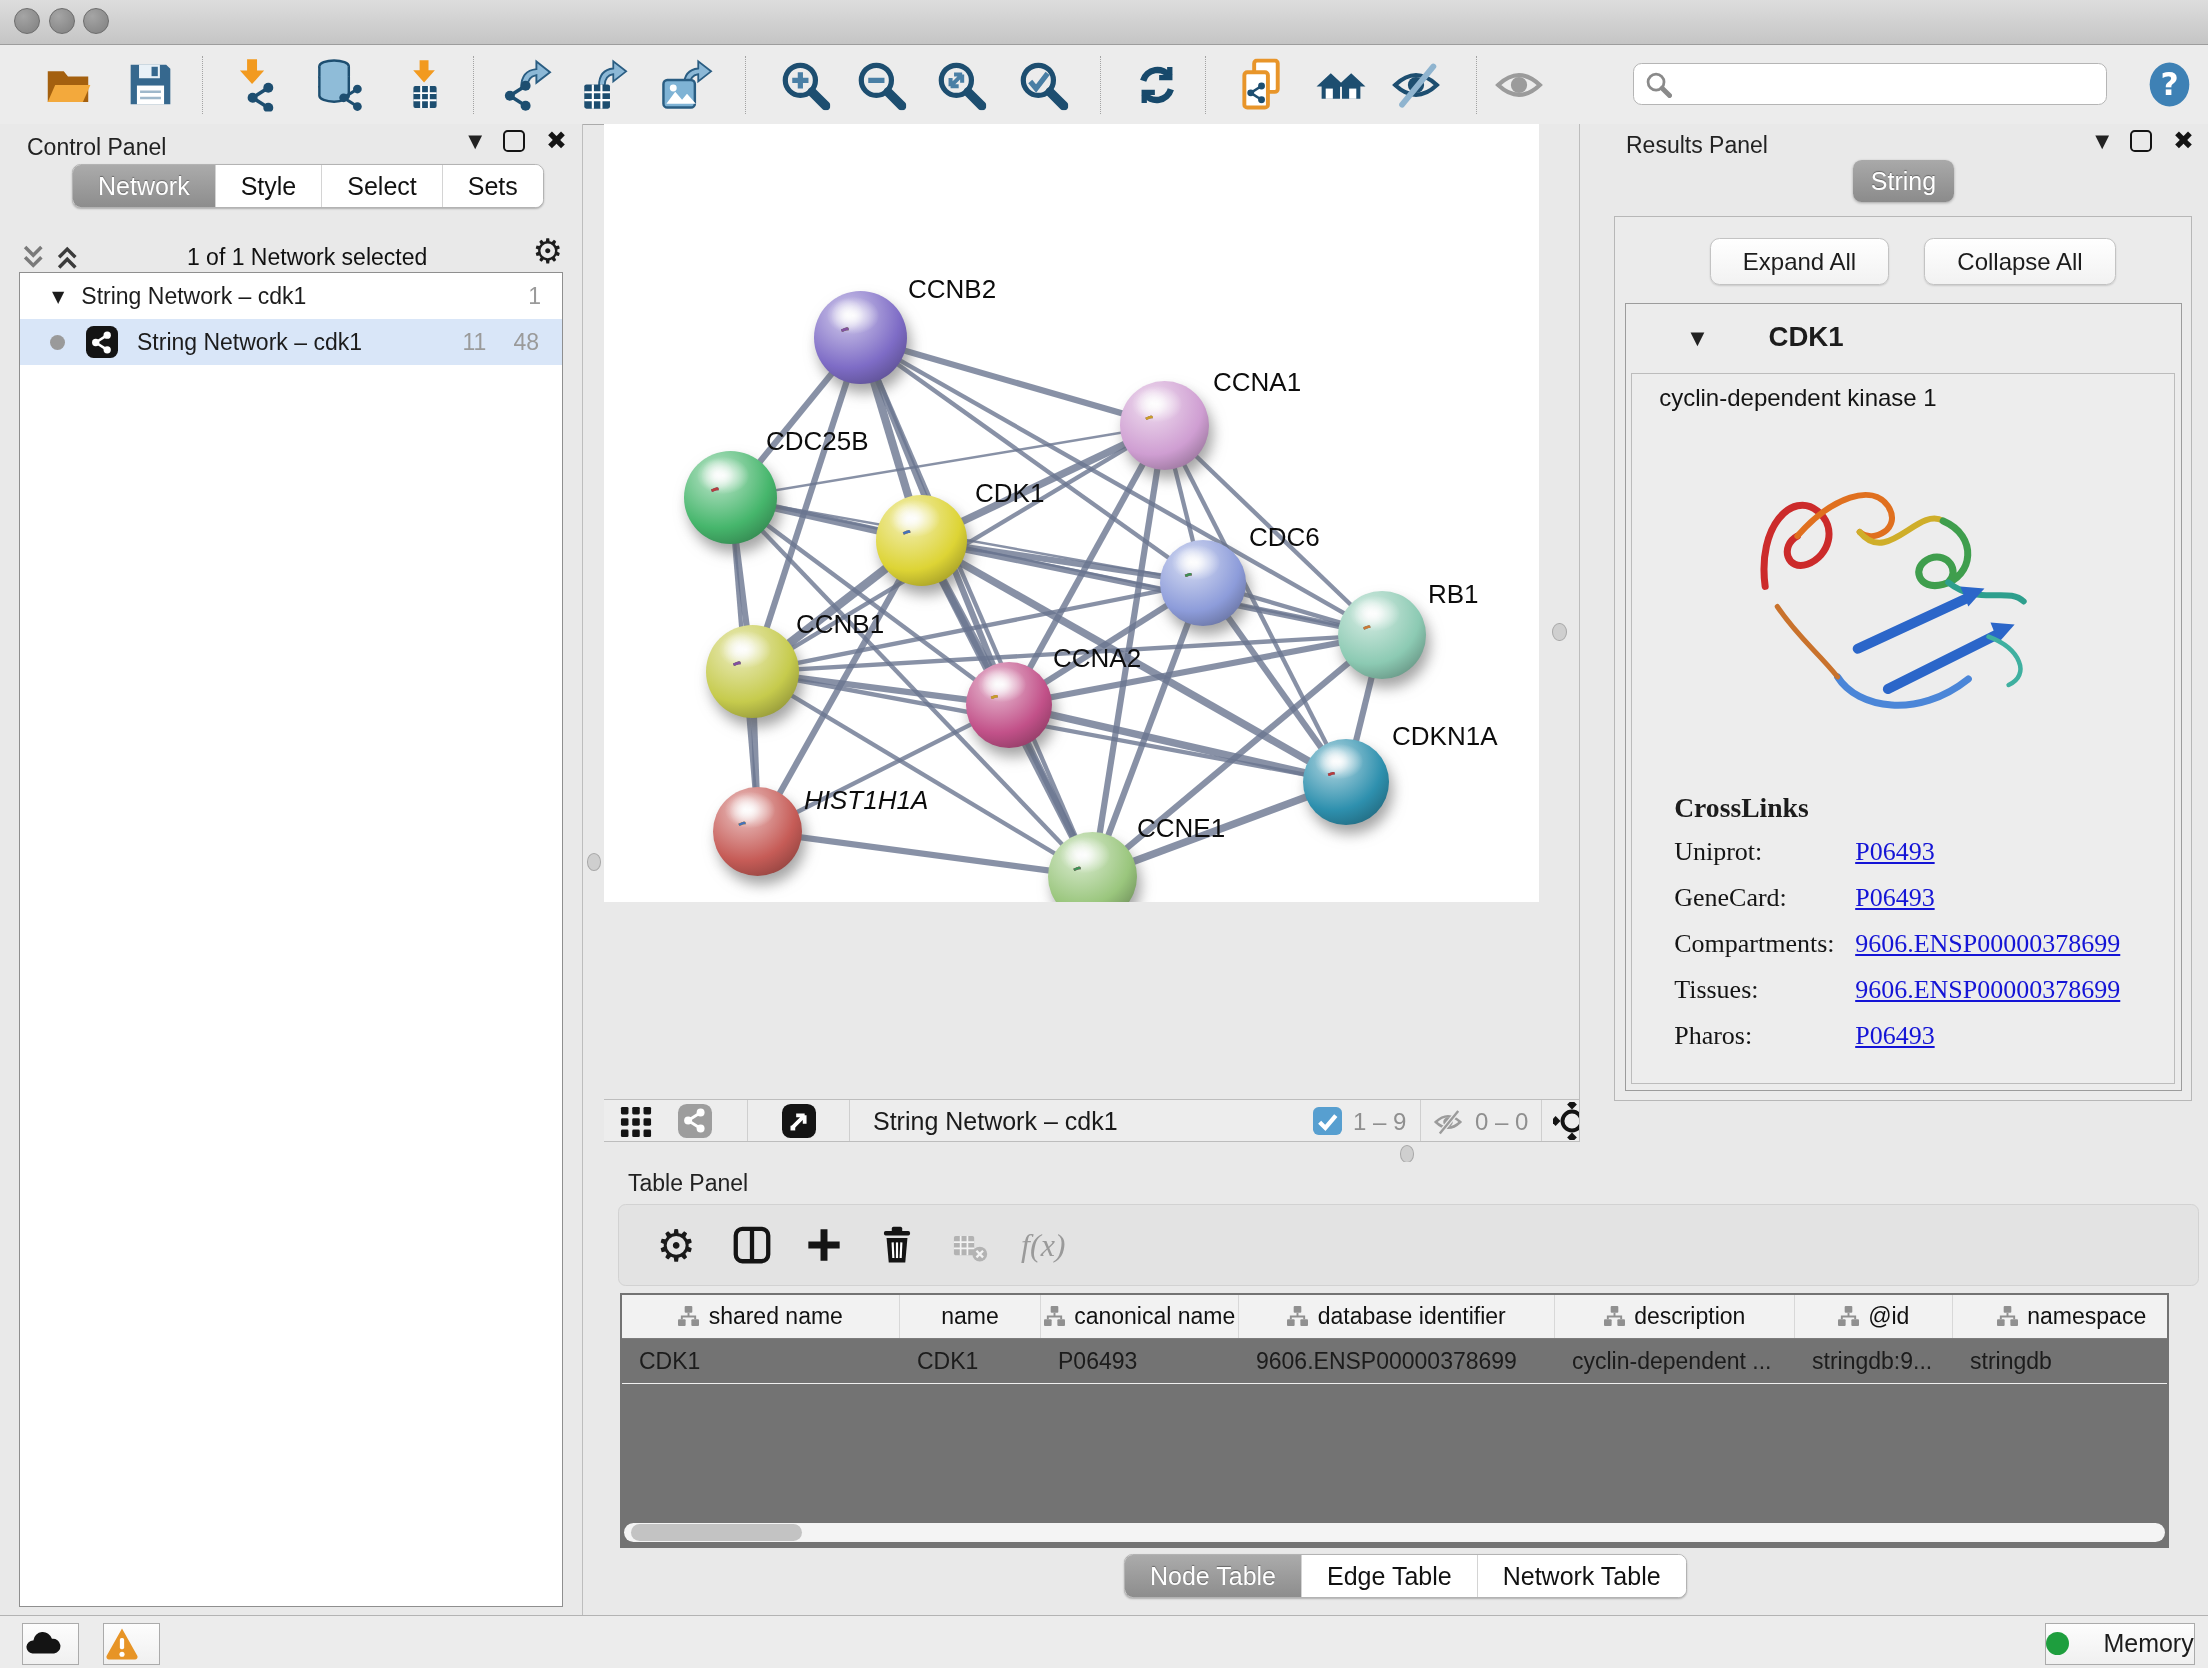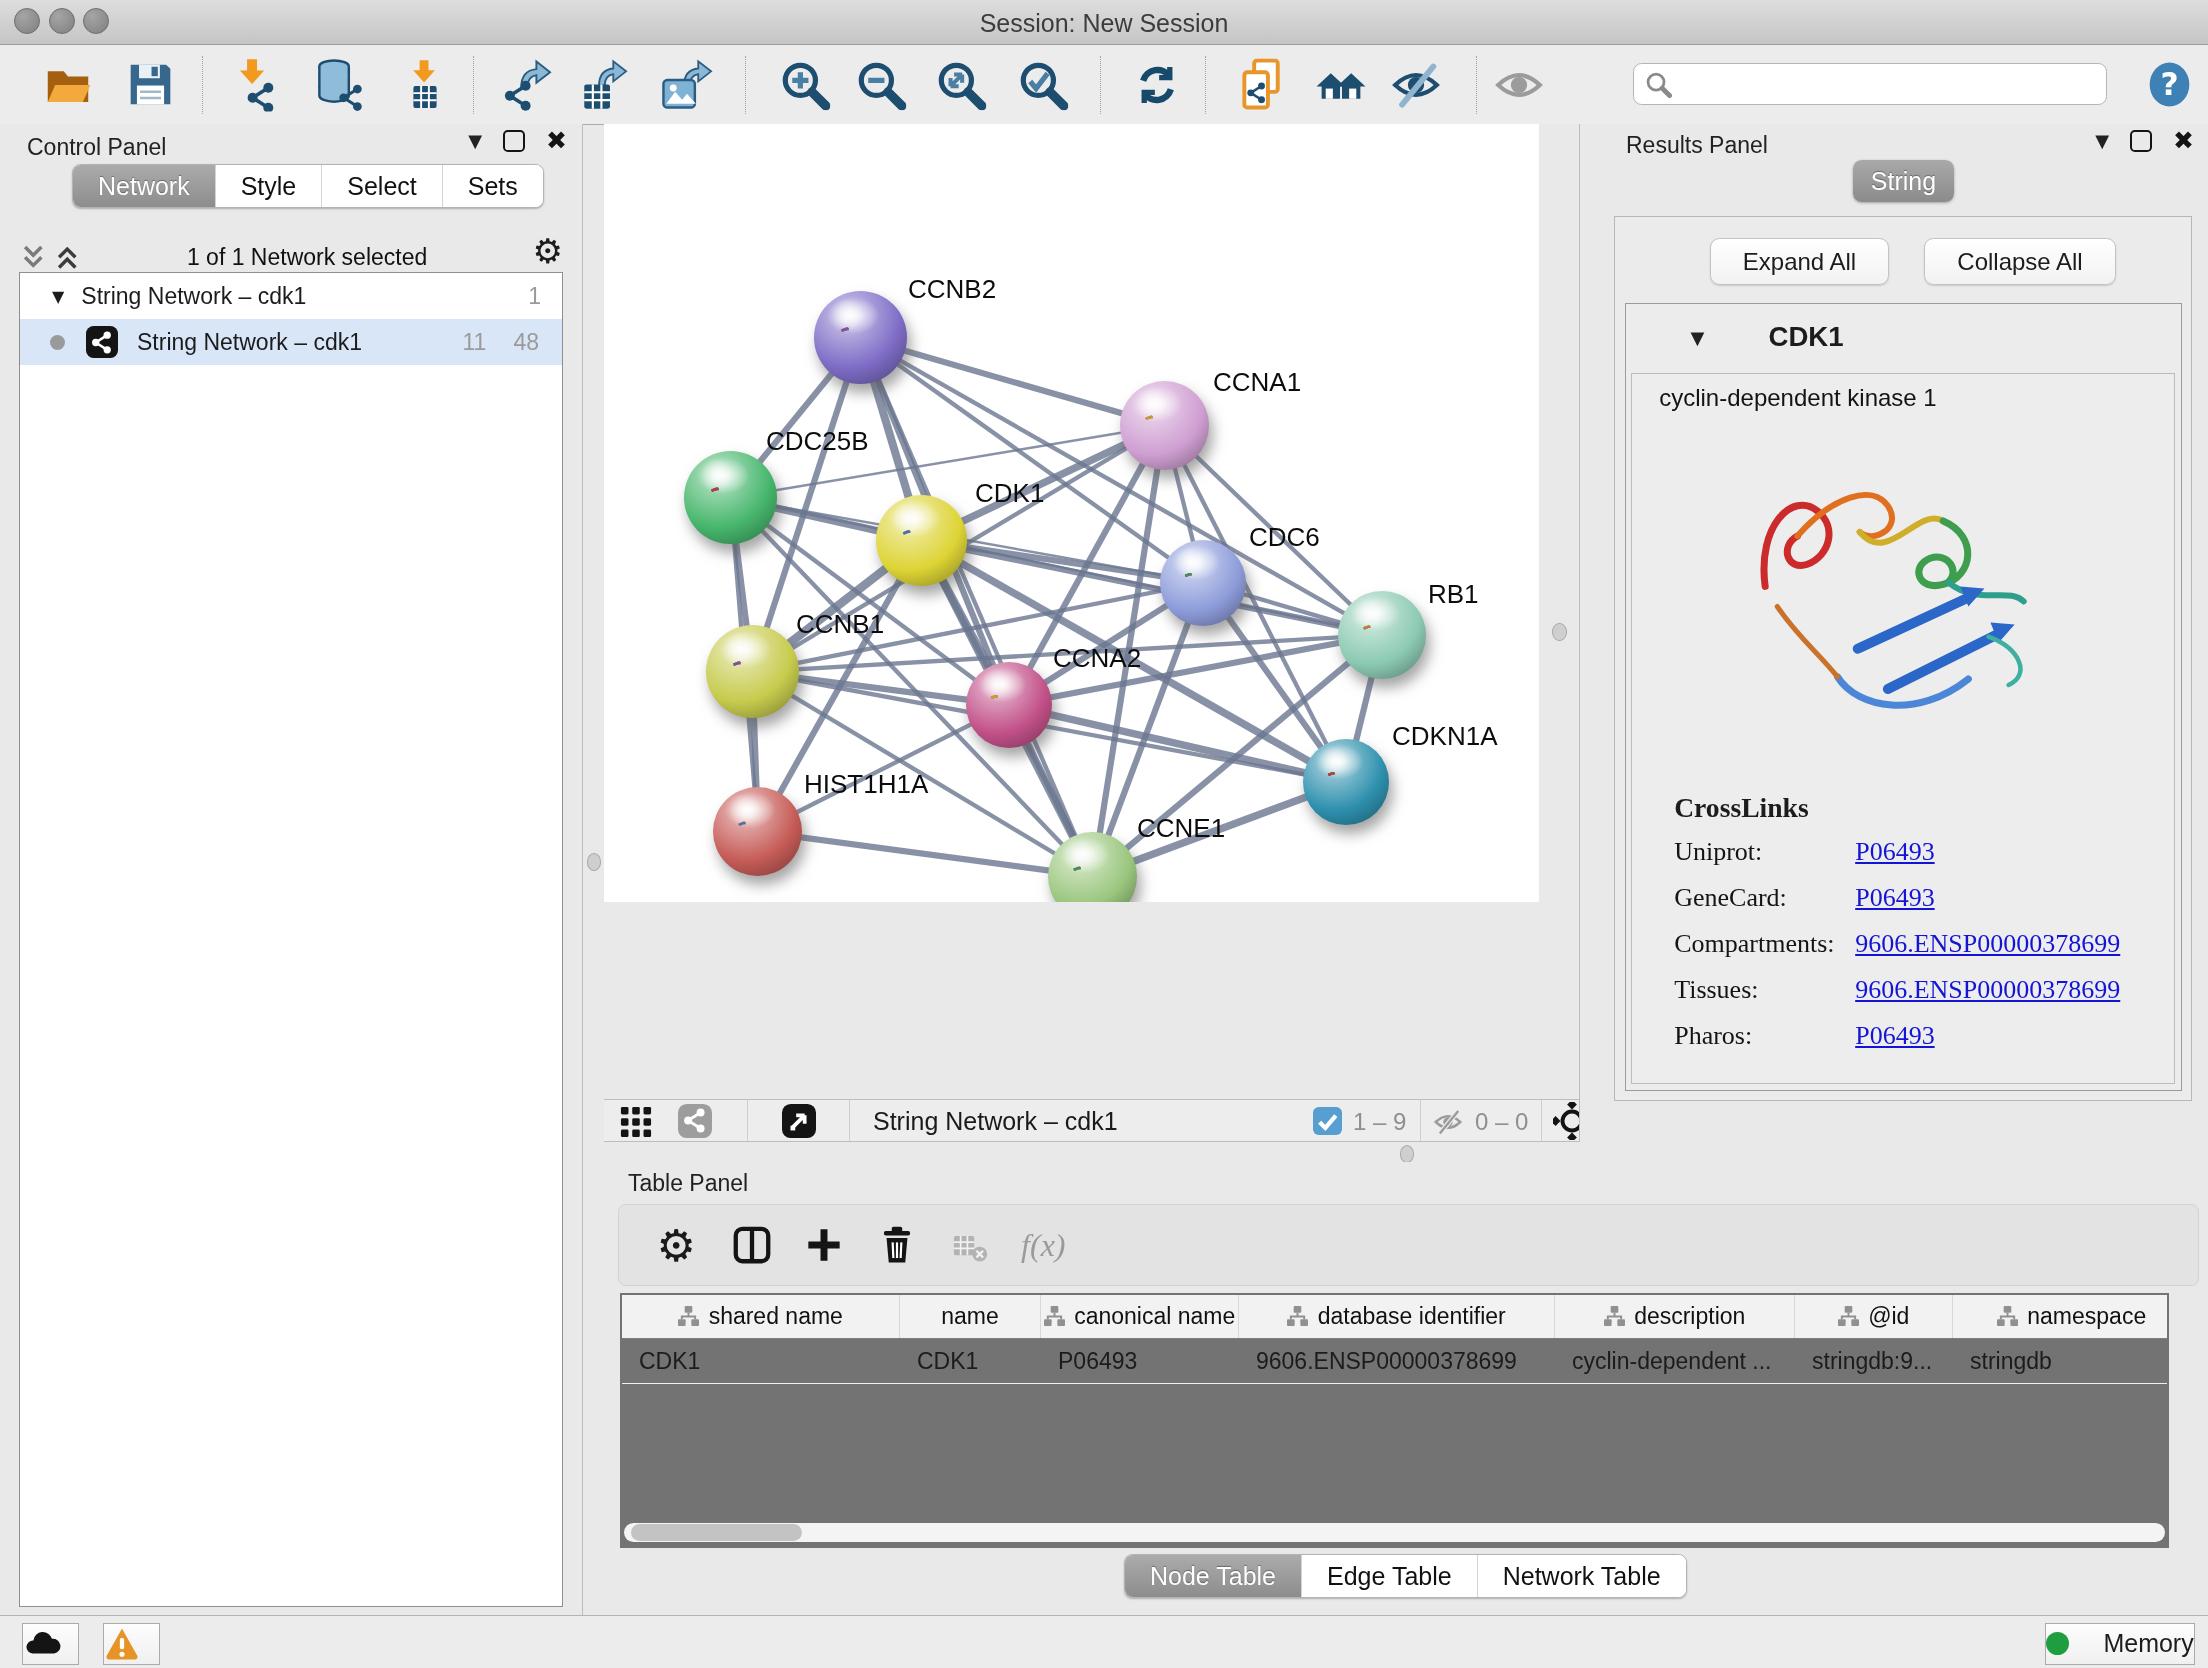--- a/index.html
+++ b/index.html
@@ -142,21 +142,20 @@
         <path d="M11,7 v4 M4,14 v-3 h14 v3" fill="none" stroke-width="2"></path>
       </g>
     </symbol>
   </defs>
 </svg>
 
 <div id="titlebar">
   <span class="traffic" style="left:14.3px"></span>
   <span class="traffic" style="left:49px"></span>
   <span class="traffic" style="left:83px"></span>
-  <div id="win-title">Session: New Session</div>
 </div>
 
 <div id="toolbar">
   <div class="tbtn" style="left:68px">
     <svg viewBox="0 0 46 46" width="49" height="49">
       <path d="M4,10 h15 l4,5 h19 v24 h-38 z" fill="#a4600f"></path>
       <path d="M4,39 l7,-16 h33 l-7,16 z" fill="#f3a93c"></path>
     </svg>
   </div>
   <div class="tbtn" style="left:150px">
@@ -469,21 +468,21 @@
         </div>
         <div class="net-label" style="left: 788px; top: 597px;">CDKN1A</div>
         <div class="net-node" style="left: 109px; top: 663px; width: 89px; height: 89px; background: radial-gradient(circle at 36% 26%, rgba(255, 255, 255, 0.95) 0%, rgb(224, 165, 163) 18%, rgb(198, 92, 87) 58%, rgb(115, 53, 50) 100%);">
           <div class="hl"></div>
           <svg width="65" height="65" viewBox="0 0 100 100">
             <path d="M21.339634773662553,30.566057956104252 C29.792481138545952,26.905692729766805 29.792481138545952,26.905692729766805 29.792481138545952,29.792481138545952 C29.792481138545952,26.905692729766805 29.792481138545952,26.905692729766805 29.792481138545952,29.792481138545952 C29.792481138545952,26.905692729766805 29.792481138545952,26.905692729766805 29.792481138545952,29.792481138545952" fill="none" stroke="#e07b20" stroke-width="4" stroke-opacity="0.85"></path>
             <path d="M21.339634773662553,30.566057956104252 C29.792481138545952,26.905692729766805 29.792481138545952,26.905692729766805 29.792481138545952,29.792481138545952 C29.792481138545952,26.905692729766805 29.792481138545952,26.905692729766805 29.792481138545952,29.792481138545952 C29.792481138545952,26.905692729766805 29.792481138545952,26.905692729766805 29.792481138545952,29.792481138545952" fill="none" stroke="#c9a227" stroke-width="4" stroke-opacity="0.85"></path>
             <path d="M21.339634773662553,30.566057956104252 C29.792481138545952,26.905692729766805 29.792481138545952,26.905692729766805 29.792481138545952,29.792481138545952 C29.792481138545952,26.905692729766805 29.792481138545952,26.905692729766805 29.792481138545952,29.792481138545952 C29.792481138545952,26.905692729766805 29.792481138545952,26.905692729766805 29.792481138545952,29.792481138545952" fill="none" stroke="#2e6ad1" stroke-width="4" stroke-opacity="0.85"></path>
           </svg>
         </div>
-        <div class="net-label" style="left: 200px; top: 645px;">HIST1H1A</div>
+        <div class="net-label" style="left: 200px; top: 661px; font-style: italic;">HIST1H1A</div>
         <div class="net-node" style="left: 444px; top: 708px; width: 89px; height: 89px; background: radial-gradient(circle at 36% 26%, rgba(255, 255, 255, 0.95) 0%, rgb(199, 224, 184) 18%, rgb(154, 198, 125) 58%, rgb(89, 115, 73) 100%);">
           <div class="hl"></div>
           <svg width="65" height="65" viewBox="0 0 100 100">
             <path d="M21.339634773662553,30.566057956104252 C29.792481138545952,26.905692729766805 29.792481138545952,26.905692729766805 29.792481138545952,29.792481138545952 C29.792481138545952,26.905692729766805 29.792481138545952,26.905692729766805 29.792481138545952,29.792481138545952 C29.792481138545952,26.905692729766805 29.792481138545952,26.905692729766805 29.792481138545952,29.792481138545952" fill="none" stroke="#8e44ad" stroke-width="4" stroke-opacity="0.85"></path>
             <path d="M21.339634773662553,30.566057956104252 C29.792481138545952,26.905692729766805 29.792481138545952,26.905692729766805 29.792481138545952,29.792481138545952 C29.792481138545952,26.905692729766805 29.792481138545952,26.905692729766805 29.792481138545952,29.792481138545952 C29.792481138545952,26.905692729766805 29.792481138545952,26.905692729766805 29.792481138545952,29.792481138545952" fill="none" stroke="#c0392b" stroke-width="4" stroke-opacity="0.85"></path>
             <path d="M21.339634773662553,30.566057956104252 C29.792481138545952,26.905692729766805 29.792481138545952,26.905692729766805 29.792481138545952,29.792481138545952 C29.792481138545952,26.905692729766805 29.792481138545952,26.905692729766805 29.792481138545952,29.792481138545952 C29.792481138545952,26.905692729766805 29.792481138545952,26.905692729766805 29.792481138545952,29.792481138545952" fill="none" stroke="#27a05a" stroke-width="4" stroke-opacity="0.85"></path>
           </svg>
         </div>
         <div class="net-label" style="left: 533px; top: 689px;">CCNE1</div>
       </div>

